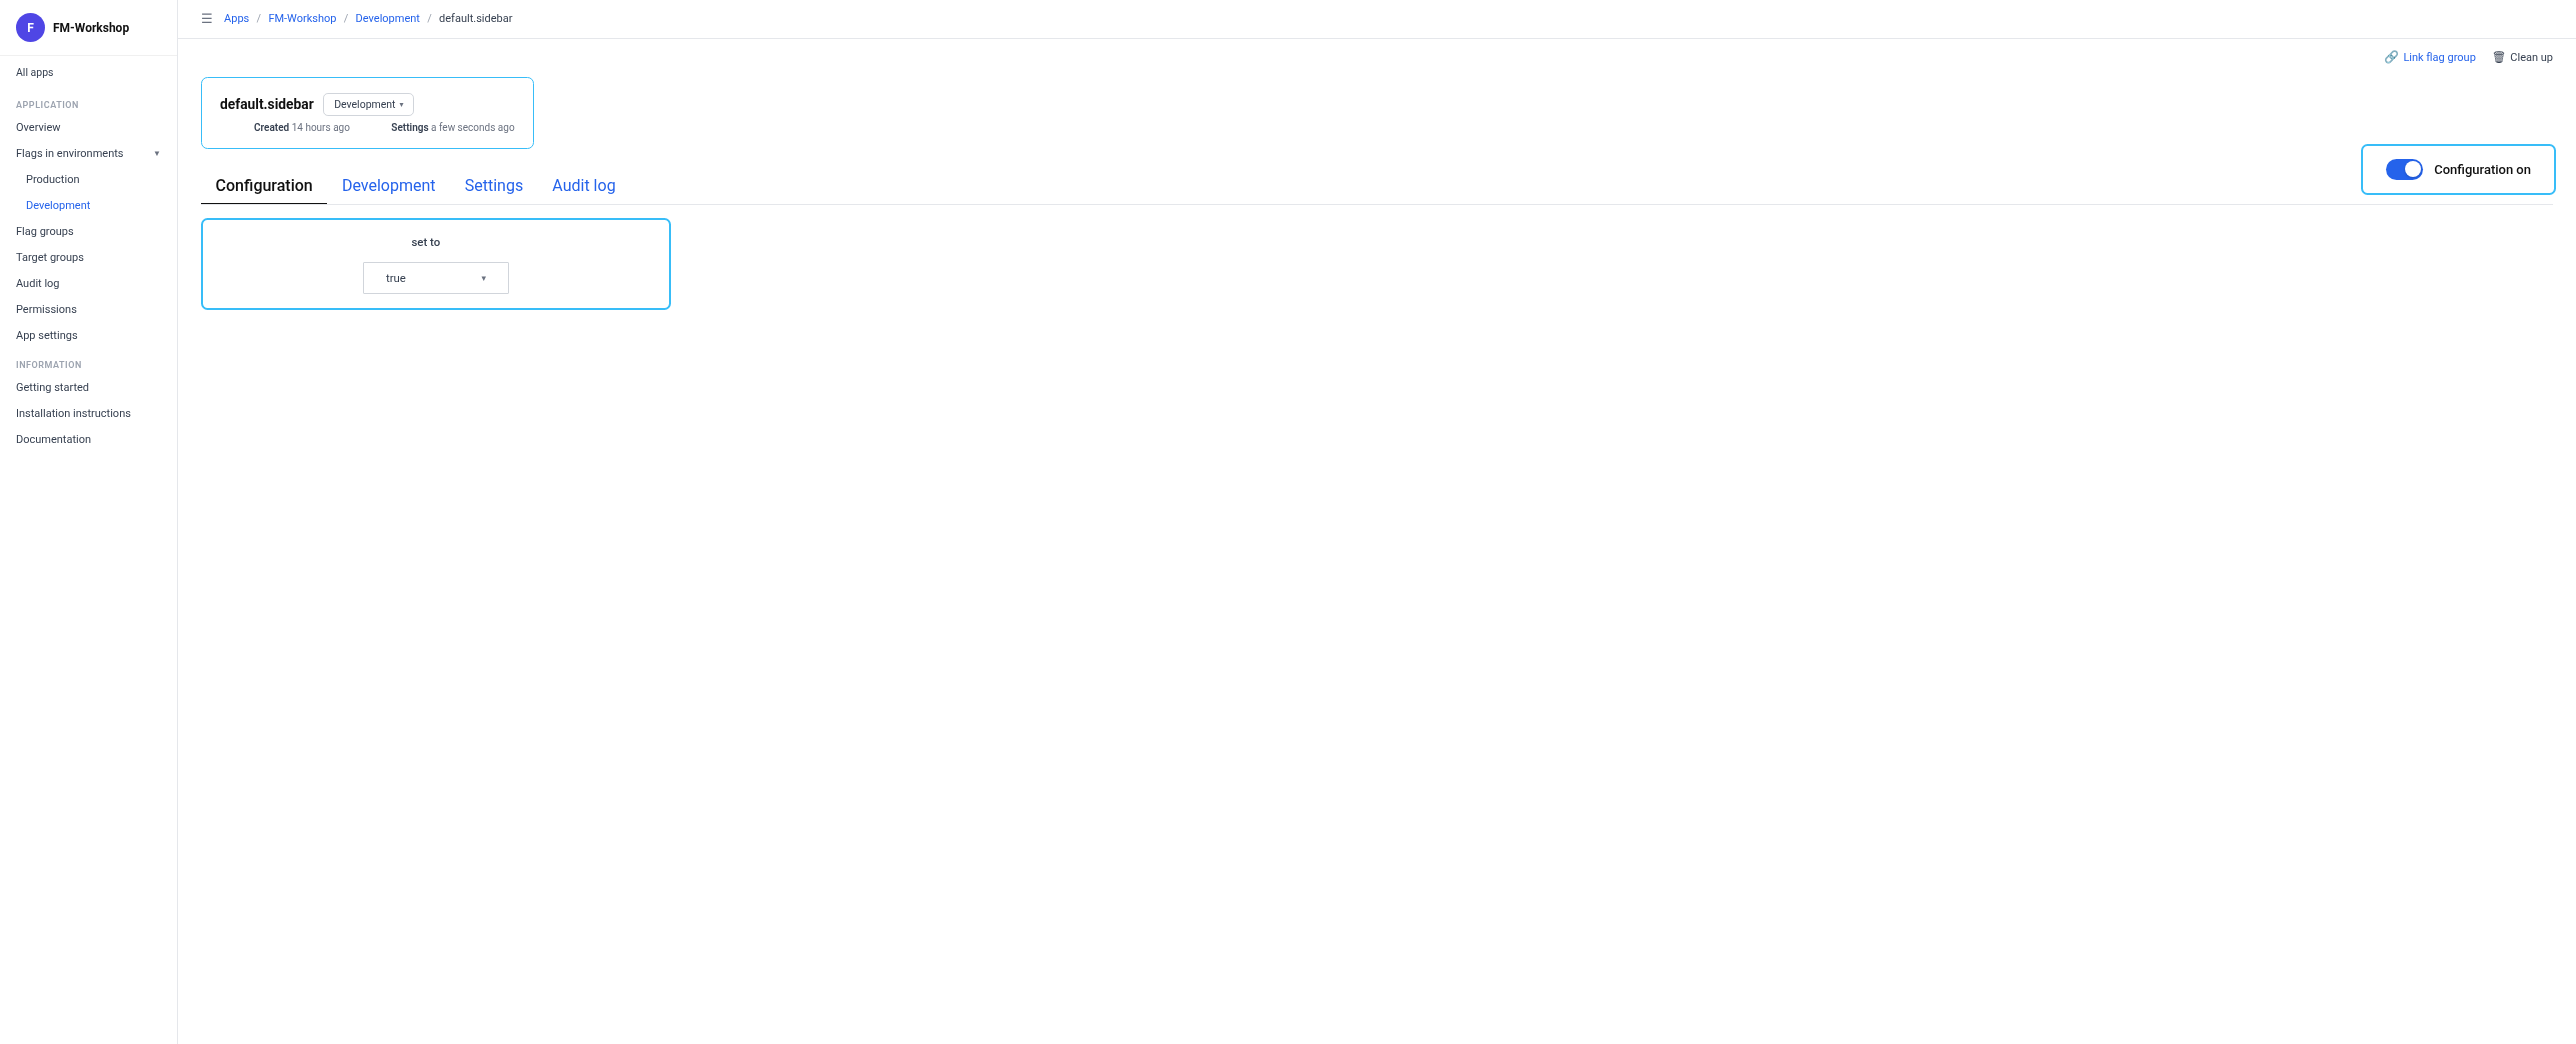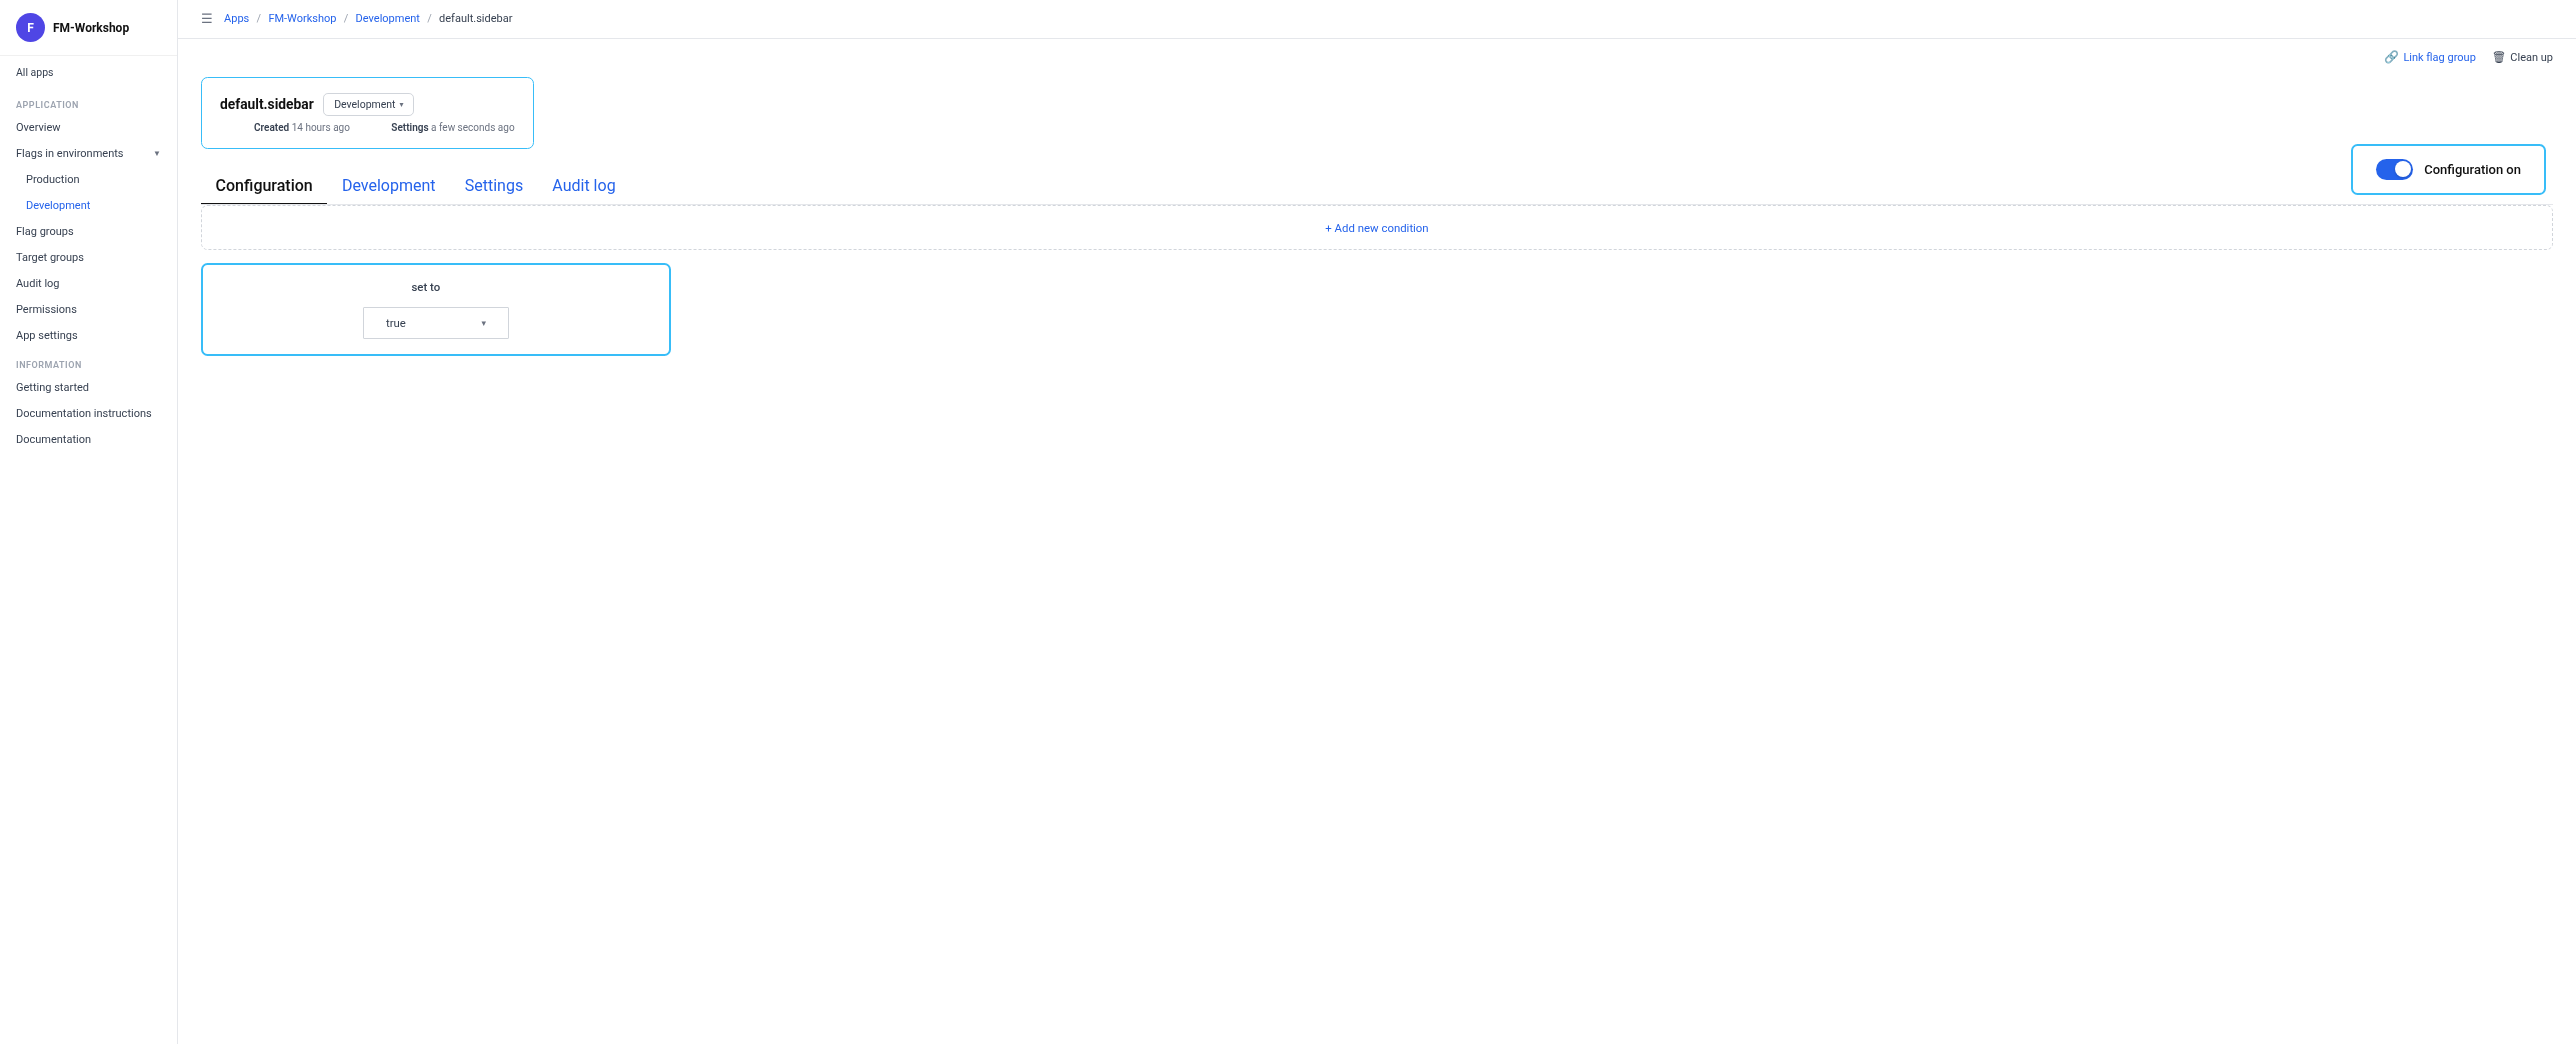--- a/index.html
+++ b/index.html
@@ -149,21 +149,21 @@
     .env-dropdown .chevron { font-size: 8px; color: #6b7280; }
     .flag-card-meta {
       font-size: 10px;
       color: #6b7280;
     }
     .flag-card-meta strong { color: #374151; font-weight: 600; margin-left: 34px; }
 
     
     .config-toggle-card {
       position: absolute;
-      right: 30px;
+      right: 20px;
       top: 105px;
       border: 2px solid #38bdf8;
       border-radius: 6.5px;
       padding: 13px 23px;
       display: flex;
       align-items: center;
       gap: 11.4px;
       font-size: 13px;
       font-weight: 500;
       color: #111;
@@ -327,21 +327,21 @@
 
   <div class="sidebar-item">
     <span>App settings</span>
   </div>
 
   <div class="sidebar-section-label">INFORMATION</div>
   <div class="sidebar-item">
     <span>Getting started</span>
   </div>
   <div class="sidebar-item">
-    <span>Documentation instructions</span>
+    <span>Installation instructions</span>
   </div>
   <div class="sidebar-item">
     <span>Documentation</span>
   </div>
 </div>
 
 <div class="main">
 
   <div class="topbar">
     <span class="topbar-menu-icon">☰</span>
@@ -395,23 +395,20 @@
     <div class="tabs">
       <div class="tab active">Configuration</div>
       <div class="tab">Development</div>
       <div class="tab">Settings</div>
       <div class="tab">Audit log</div>
     </div>
 
     
 
     
-    <div class="conditions-area">
-      <span>+ Add new condition</span>
-    </div>
 
     
     <div class="set-to-card">
       <span class="set-to-label">set to</span>
       <div class="value-dropdown">
         <span>true</span>
         <span class="chevron">▾</span>
       </div>
     </div>
   </div>

